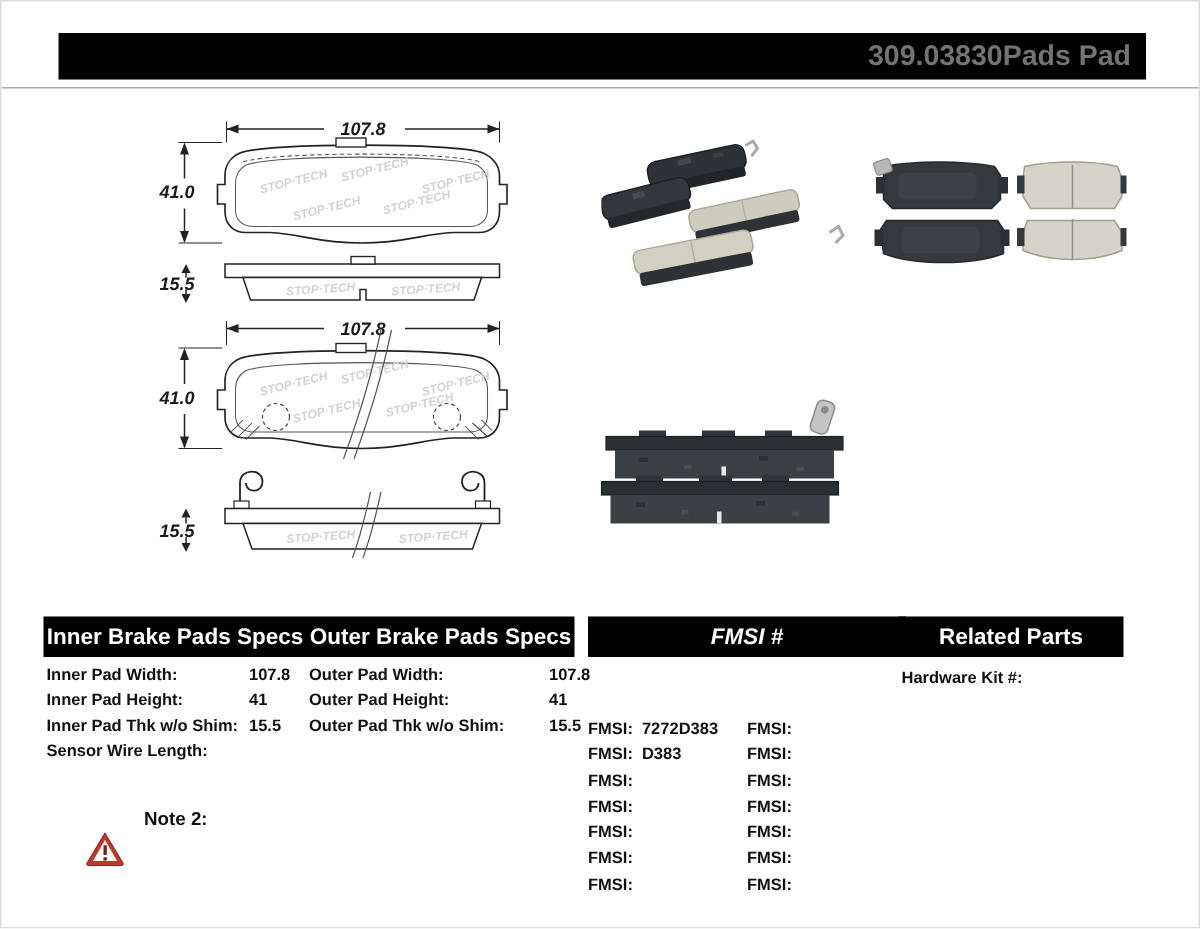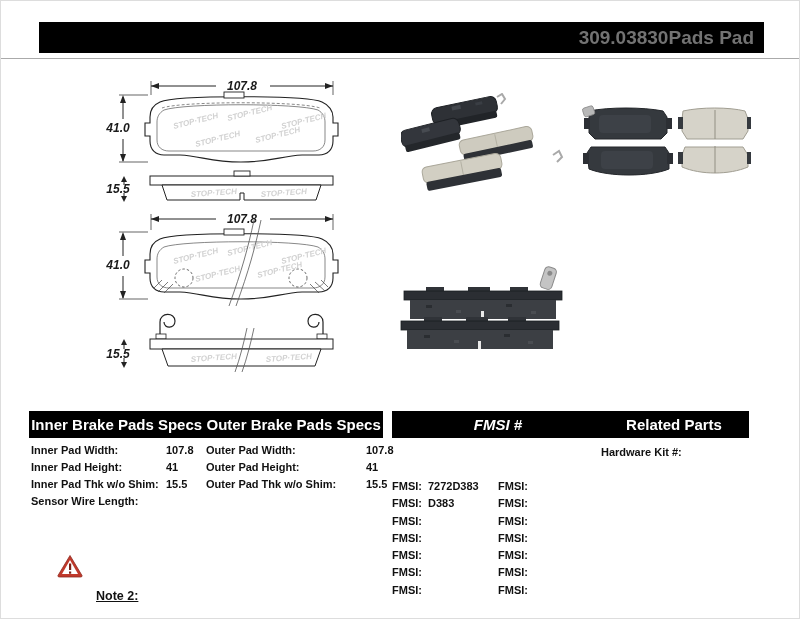--- a/index.html
+++ b/index.html
@@ -44,21 +44,21 @@
   .fmsi-col .val { margin-left:6px; }
   .fmsi-1 { left:391px; }
   .fmsi-2 { left:497px; }
   .related-col { position:absolute; left:600px; top:443px; font-size:11px; font-weight:bold; color:#111; }
   .related-col .row { display:flex; line-height:17px; white-space:nowrap; }
   .related-col .val { margin-left:5px; }
   
   .warn-icon { position:absolute; left:56px; top:553px; }
   .note-line { position:absolute; left:95px; font-size:12.5px; font-weight:bold; color:#111; white-space:nowrap; }
   .note-1 { top:553px; }
-  .note-2 { top:588px;text-decoration:underline; }
+  .note-2 { top:538px; }
   .note-red { margin-left:9px; }
   
   svg text.dim { font-family:"Liberation Sans","DejaVu Sans",sans-serif; font-size:12px; font-weight:bold; font-style:italic; fill:#1a1a1a; }
   svg text.wm  { font-family:"Liberation Sans","DejaVu Sans",sans-serif; font-size:8px; font-style:italic; font-weight:bold; fill:#d2d2d2; }
 </style>
 </head>
 <body>
 
 <div class="page">
 

